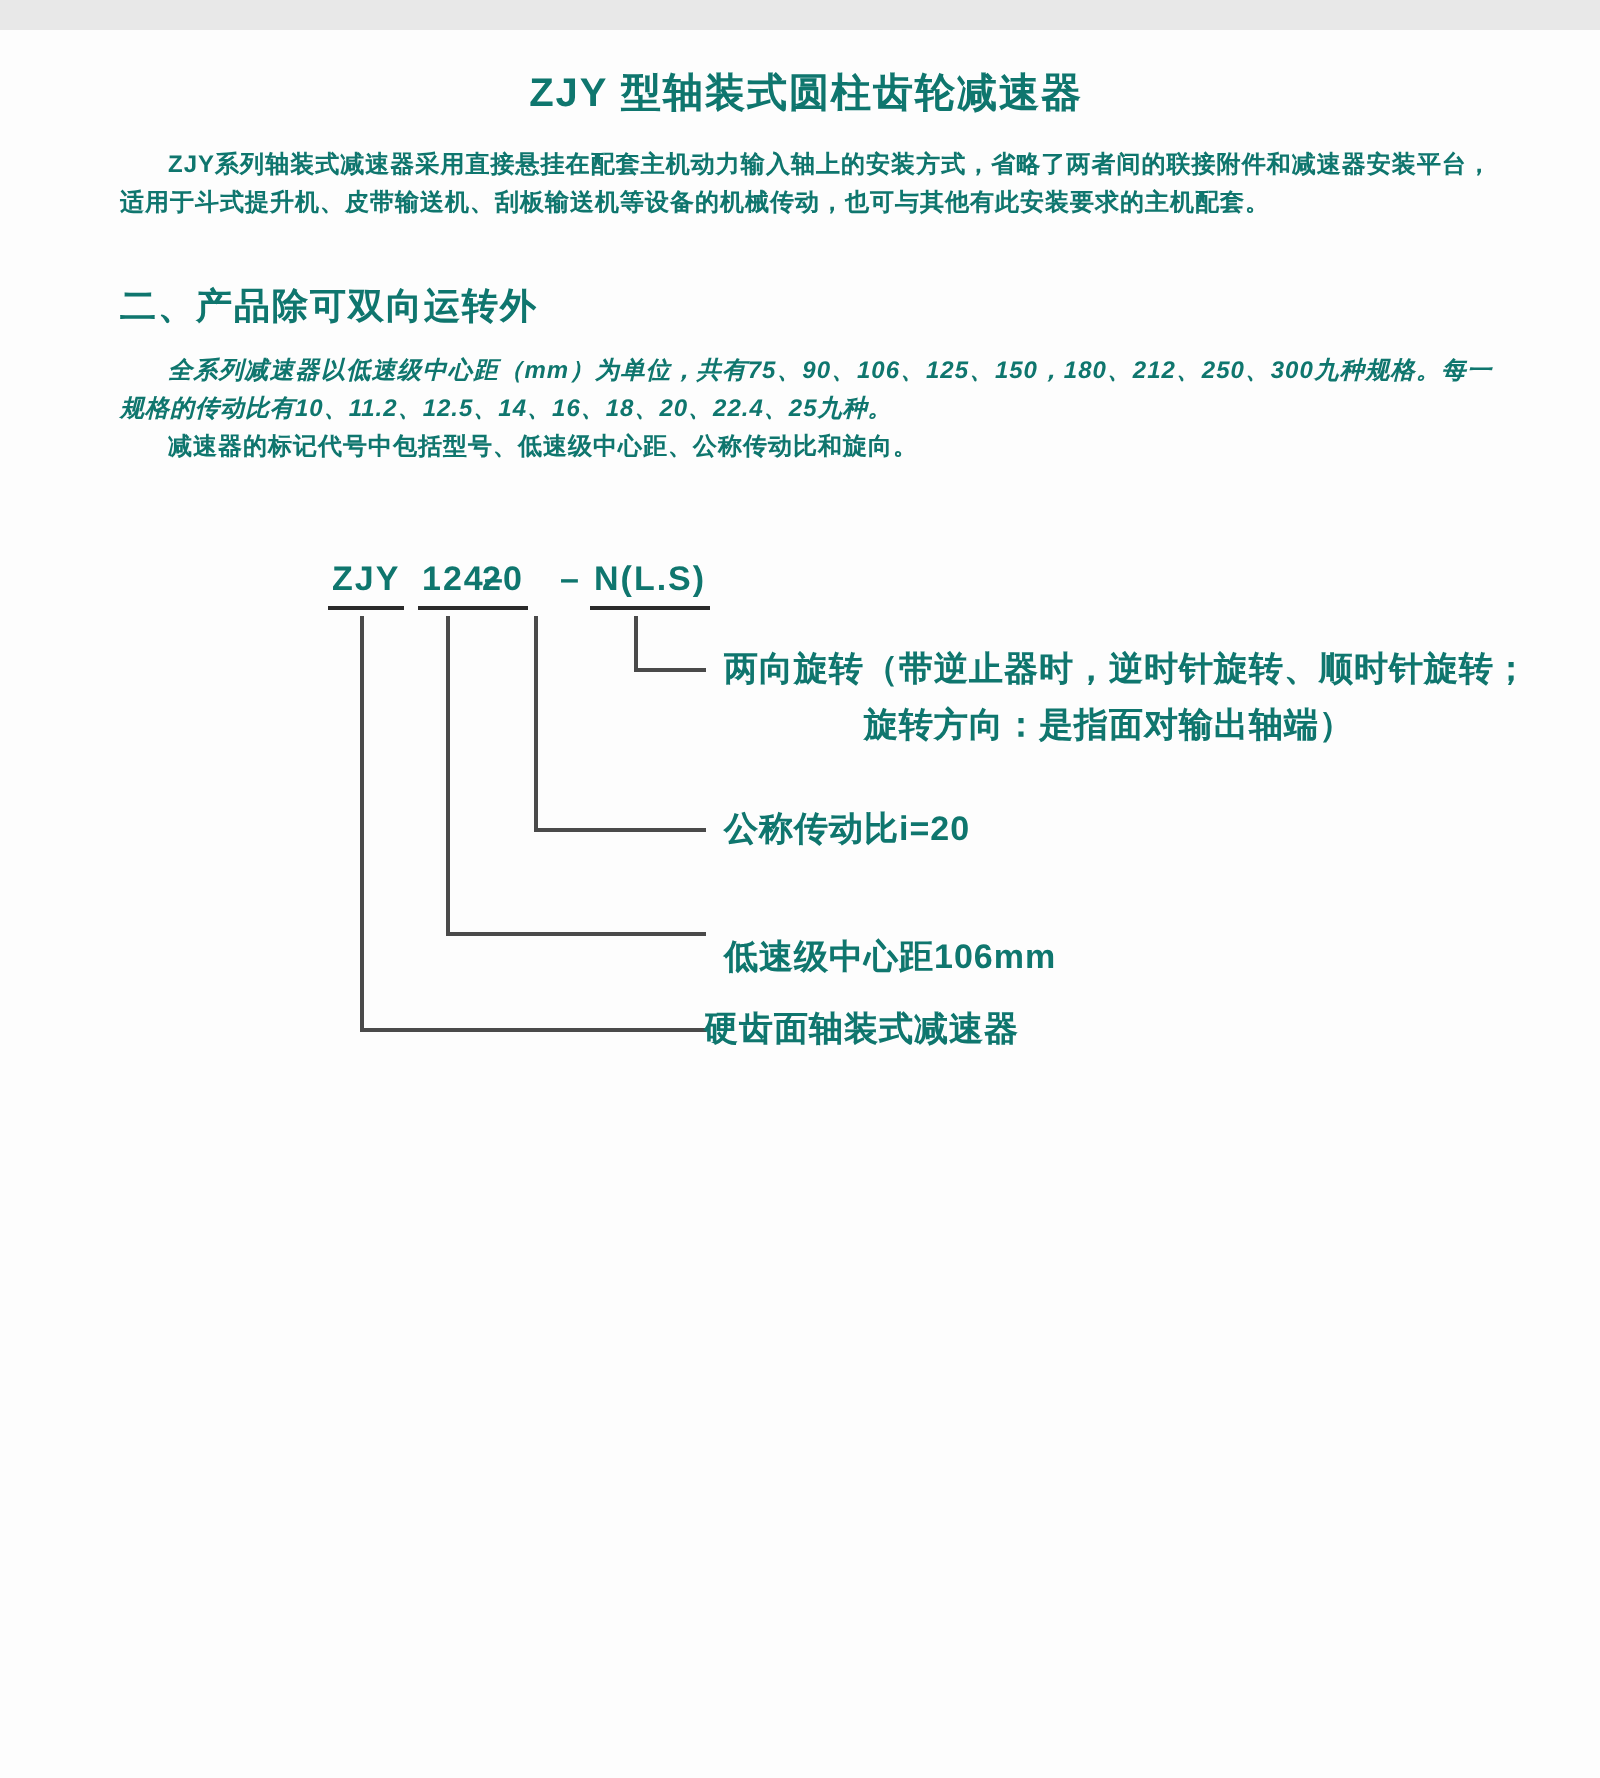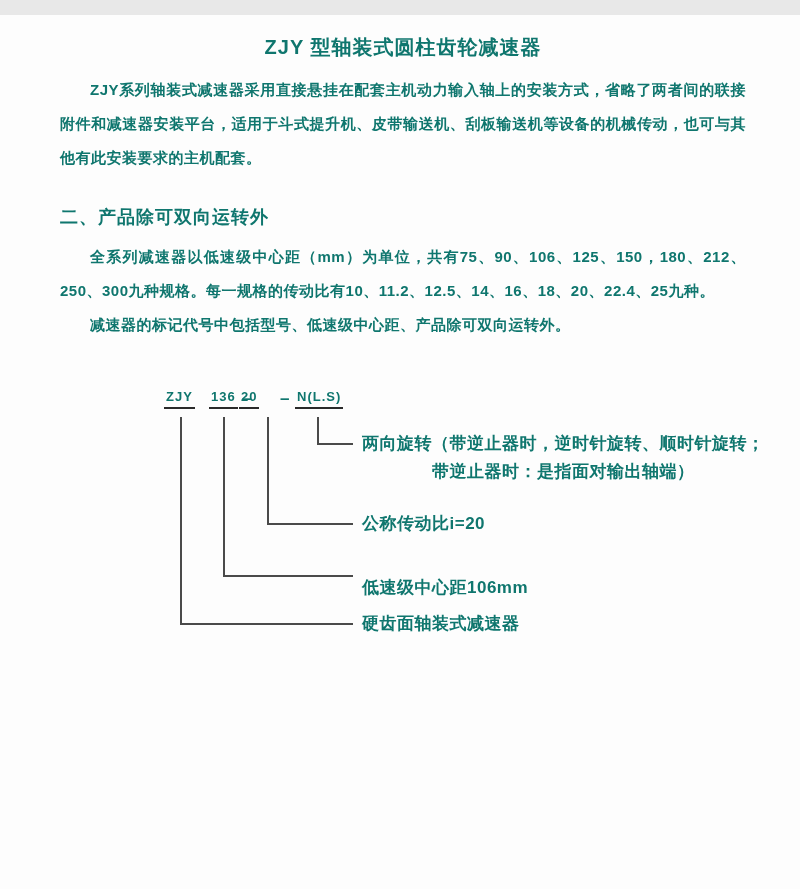--- a/index.html
+++ b/index.html
@@ -32,46 +32,46 @@
     margin: 0;
     font-size: 18px;
     line-height: 21px;
     letter-spacing: 1px;
   }
   #sec1-heading { margin-top: 28px; }
   #sec2-heading { margin-top: 32px; }
 
   .para {
     margin: 0;
-    font-size: 15px;
-    line-height: 34px;
+    font-size: 12px;
+    line-height: 19px;
     text-align: justify;
     text-indent: 2em;
     letter-spacing: 0.5px;
   }
   .para.first { margin-top: 14px; }
-  #s2-para1 { margin-top: 12px; }
+  #s2-para1 { margin-top: 12px; font-style: italic; }
 
   .example-block {
     margin: 28px 0 0 60px;
     font-size: 16px;
     line-height: 28px;
     letter-spacing: 1px;
   }
 
   
   .diagram {
     position: relative;
     margin-top: 37px;
     height: 282px;
   }
   .code-seg {
     position: absolute;
     top: 10px;
-    font-size: 13px;
+    font-size: 17px;
     letter-spacing: 1px;
     padding: 0 2px 3px;
     border-bottom: 2px solid #2a2a2a;
     white-space: nowrap;
   }
   .code-dash {
     position: absolute;
     top: 10px;
     font-size: 17px;
     white-space: nowrap;
@@ -99,58 +99,58 @@
     position: absolute;
     font-size: 17px;
     line-height: 18px;
     letter-spacing: 0.5px;
     white-space: nowrap;
   }
   #co-rot-line1 { left: 302px; top: 56px; }
   #co-rot-line2 { left: 372px; top: 84px; }
   #co-ratio     { left: 302px; top: 136px; }
   #co-dist      { left: 302px; top: 200px; }
-  #co-model     { left: 302px; top: 236px; }
+  #co-model     { left: 292px; top: 236px; }
 </style>
 </head>
 <body>
 
 <div class="page">
   <div class="content">
 
     <h1 class="doc-title">ZJY 型轴装式圆柱齿轮减速器</h1>
 
     <p class="para first">ZJY系列轴装式减速器采用直接悬挂在配套主机动力输入轴上的安装方式，省略了两者间的联接附件和减速器安装平台，适用于斗式提升机、皮带输送机、刮板输送机等设备的机械传动，也可与其他有此安装要求的主机配套。</p>
 
     <h2 class="sec-heading" id="sec2-heading">二、产品除可双向运转外</h2>
     <p class="para" id="s2-para1">全系列减速器以低速级中心距（mm）为单位，共有75、90、106、125、150，180、212、250、300九种规格。每一规格的传动比有10、11.2、12.5、14、16、18、20、22.4、25九种。</p>
-    <p class="para">减速器的标记代号中包括型号、低速级中心距、产品除可双向运转外。</p>
+    <p class="para">减速器的标记代号中包括型号、低速级中心距、公称传动比和旋向。</p>
 
     <div class="example-block">
     </div>
 
     <div class="diagram">
       <span class="code-seg" id="seg-model">ZJY</span>
-      <span class="code-seg" id="seg-dist">136</span>
+      <span class="code-seg" id="seg-dist">124</span>
       <span class="code-dash" id="dash1">–</span>
       <span class="code-seg" id="seg-ratio">20</span>
       <span class="code-dash" id="dash2">–</span>
       <span class="code-seg" id="seg-rot">N(L.S)</span>
 
       <div class="vline" id="vl-model"></div>
       <div class="vline" id="vl-dist"></div>
       <div class="vline" id="vl-ratio"></div>
       <div class="vline" id="vl-rot"></div>
 
       <div class="hline" id="hl-rot"></div>
       <div class="hline" id="hl-ratio"></div>
       <div class="hline" id="hl-dist"></div>
       <div class="hline" id="hl-model"></div>
 
       <div class="callout" id="co-rot-line1">两向旋转（带逆止器时，逆时针旋转、顺时针旋转；</div>
-      <div class="callout" id="co-rot-line2">带逆止器时：是指面对输出轴端）</div>
+      <div class="callout" id="co-rot-line2">旋转方向：是指面对输出轴端）</div>
       <div class="callout" id="co-ratio">公称传动比i=20</div>
       <div class="callout" id="co-dist">低速级中心距106mm</div>
       <div class="callout" id="co-model">硬齿面轴装式减速器</div>
     </div>
 
   </div>
 </div>
 
 </body></html>

